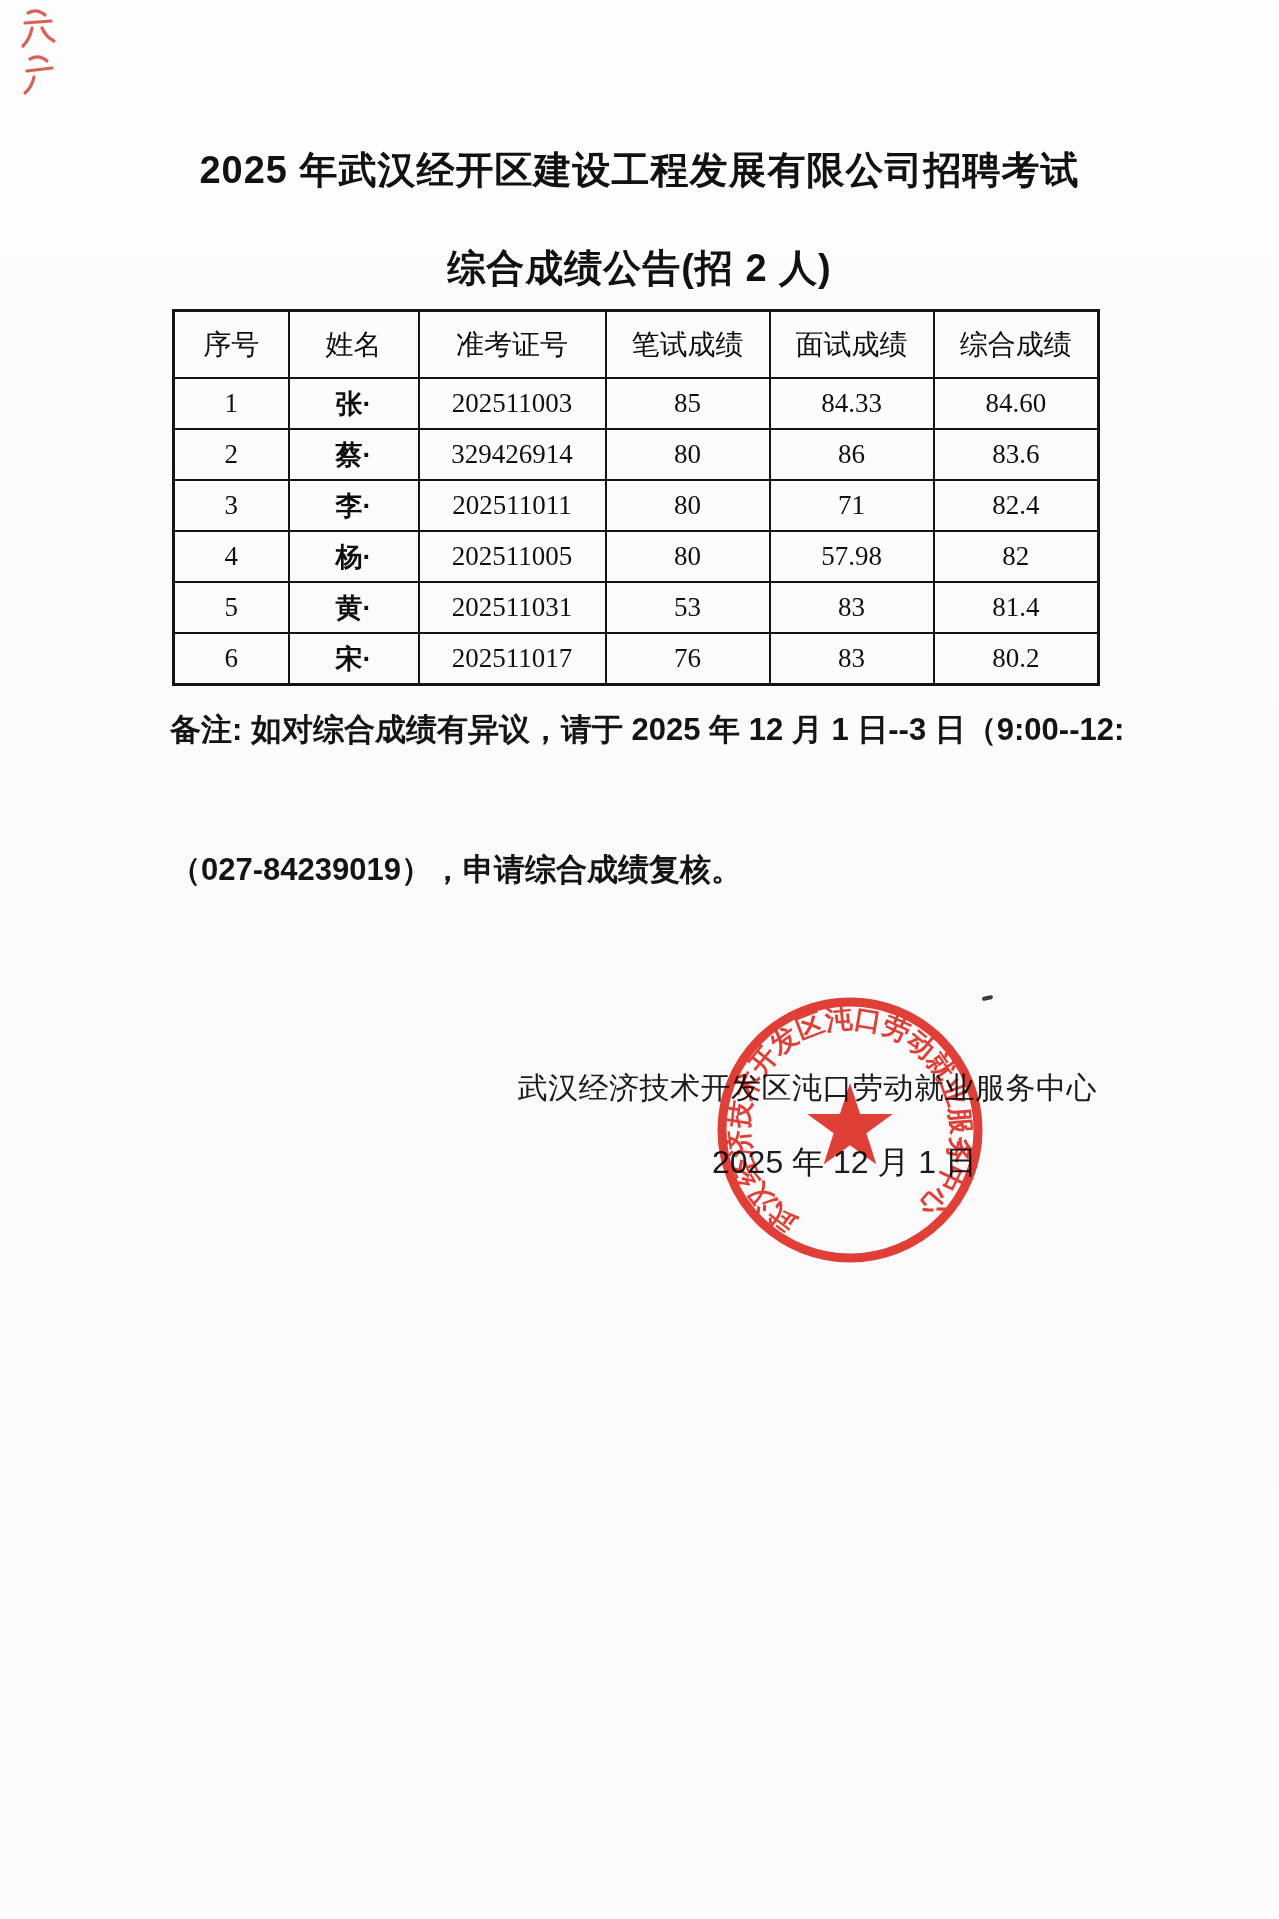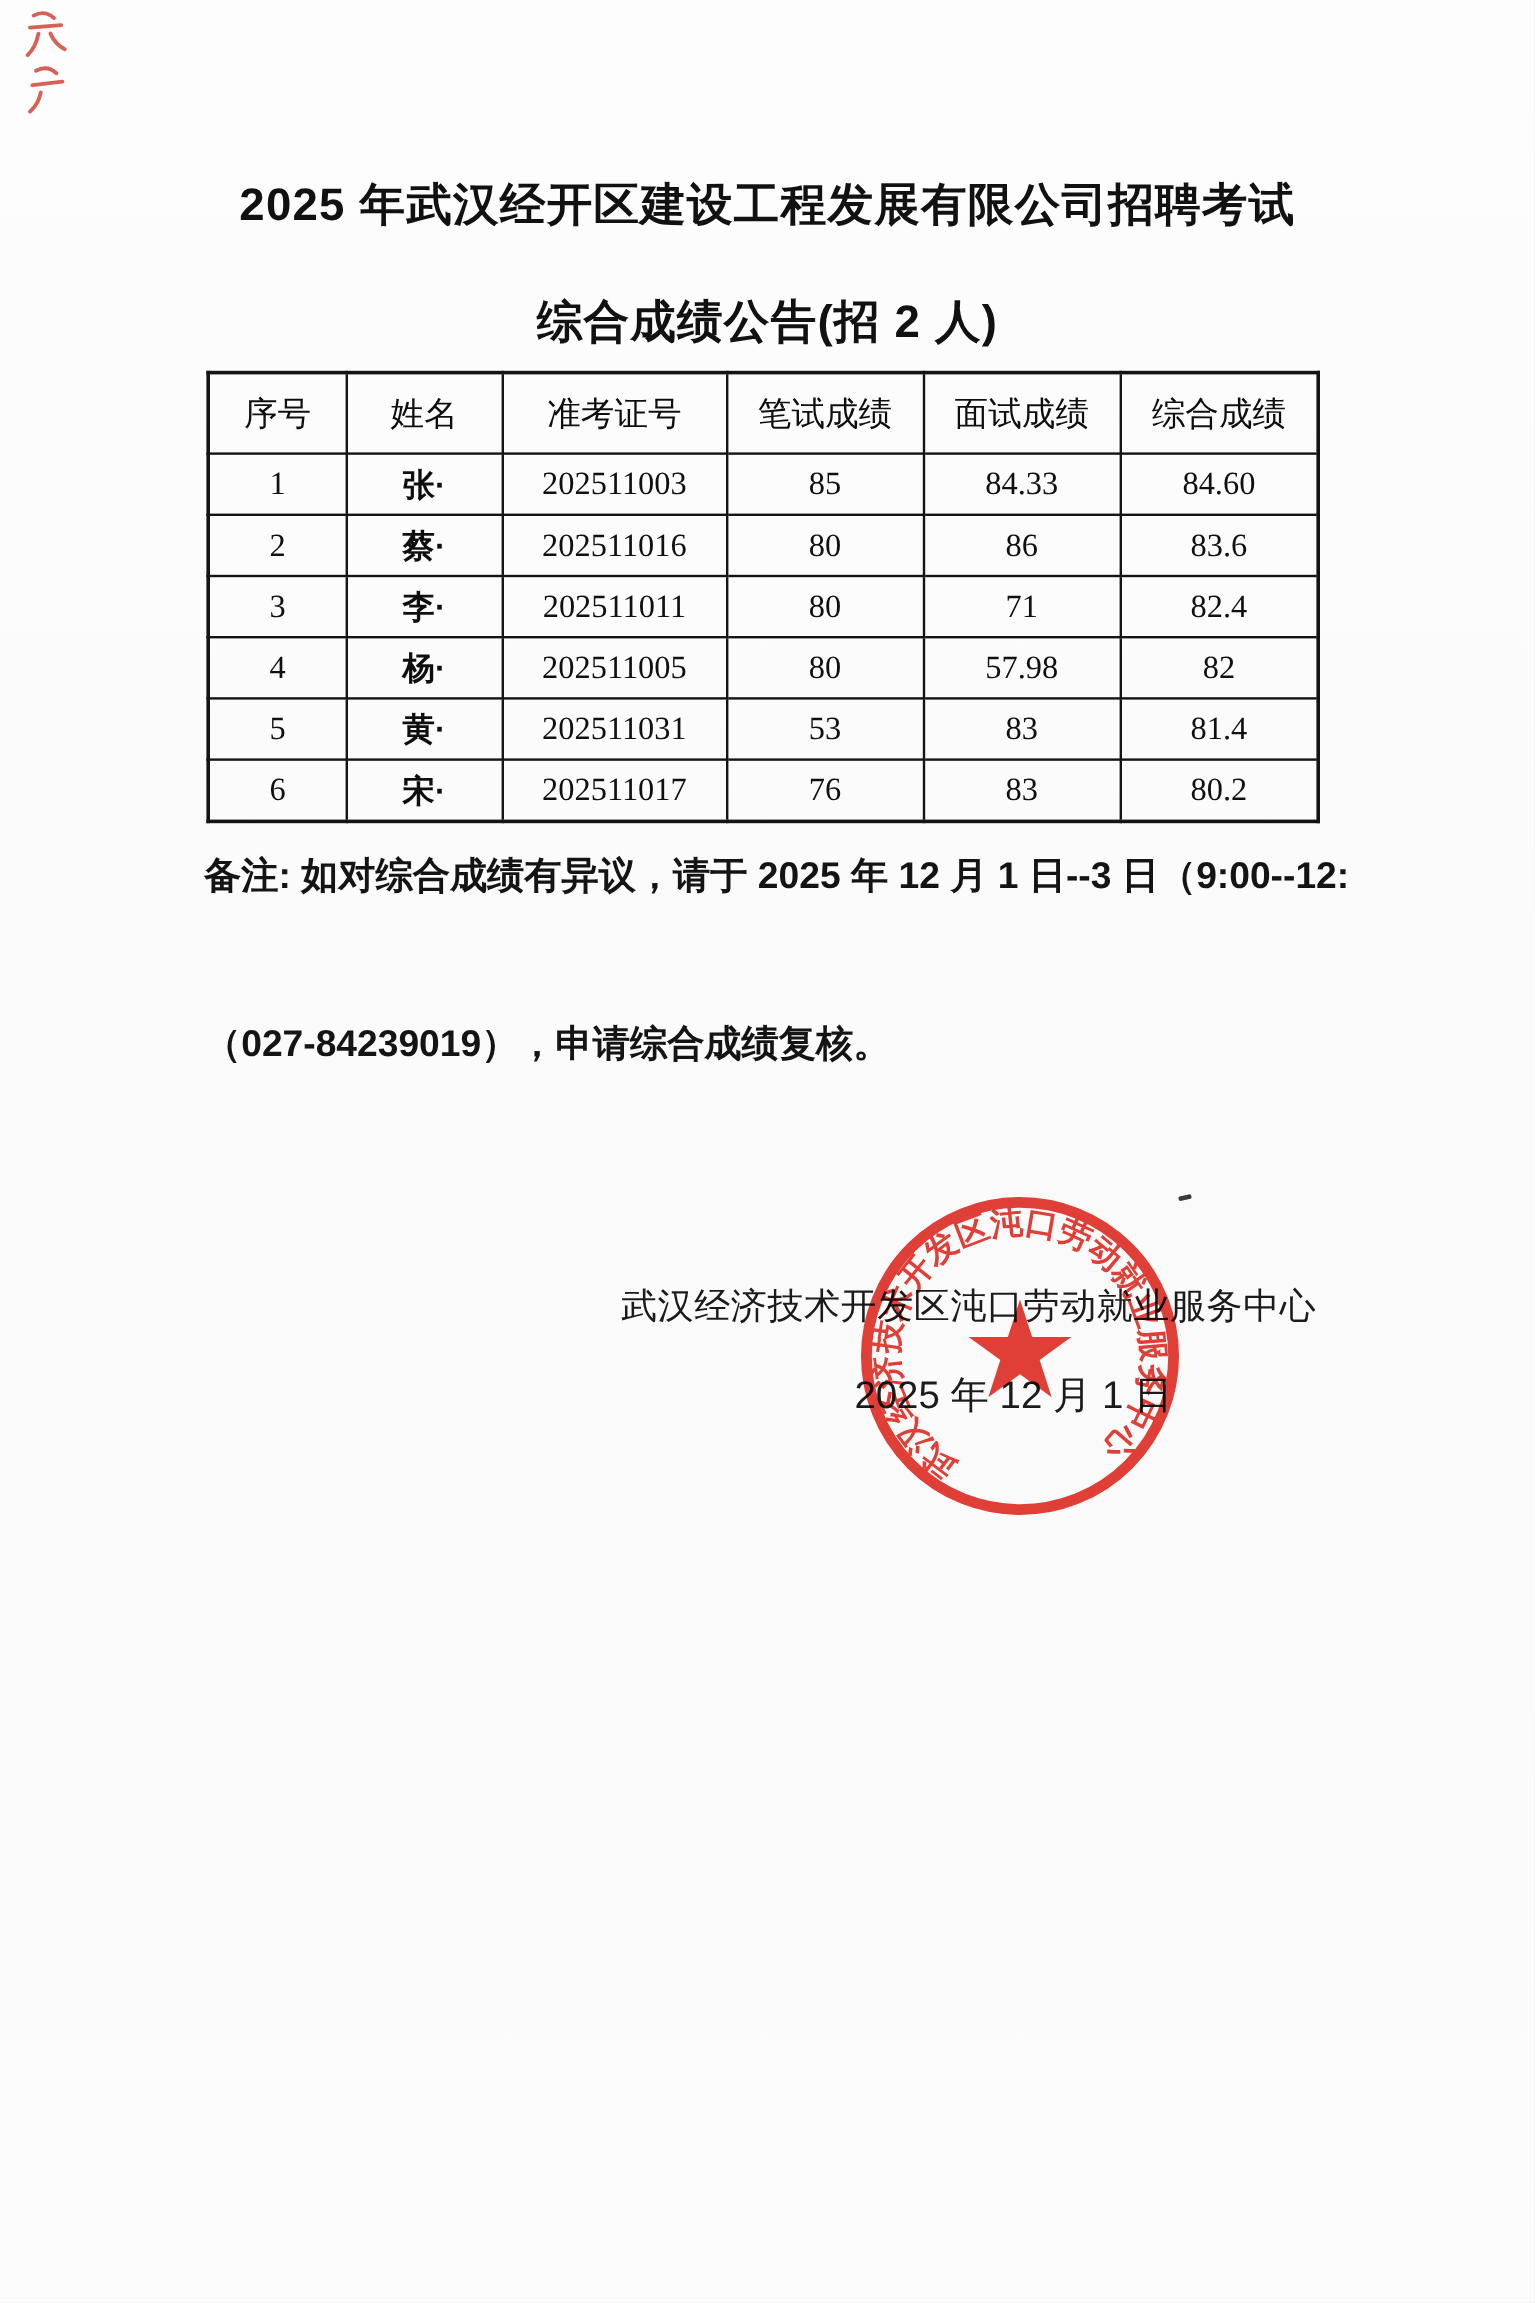--- a/index.html
+++ b/index.html
@@ -104,21 +104,21 @@
         <td class="num">1</td>
         <td class="name">张·</td>
         <td class="num">202511003</td>
         <td class="num">85</td>
         <td class="num">84.33</td>
         <td class="num">84.60</td>
       </tr>
       <tr>
         <td class="num">2</td>
         <td class="name">蔡·</td>
-        <td class="num">202511016</td>
+        <td class="num">329426914</td>
         <td class="num">80</td>
         <td class="num">86</td>
         <td class="num">83.6</td>
       </tr>
       <tr>
         <td class="num">3</td>
         <td class="name">李·</td>
         <td class="num">202511011</td>
         <td class="num">80</td>
         <td class="num">71</td>

